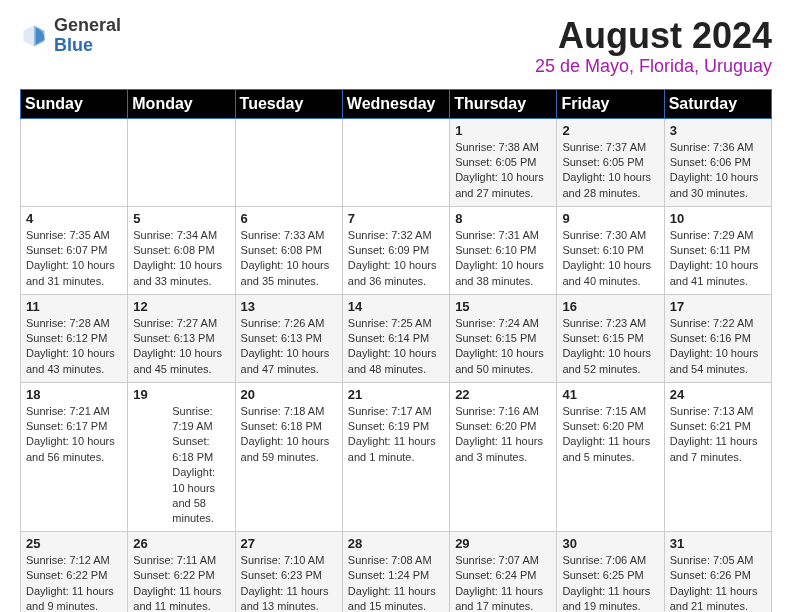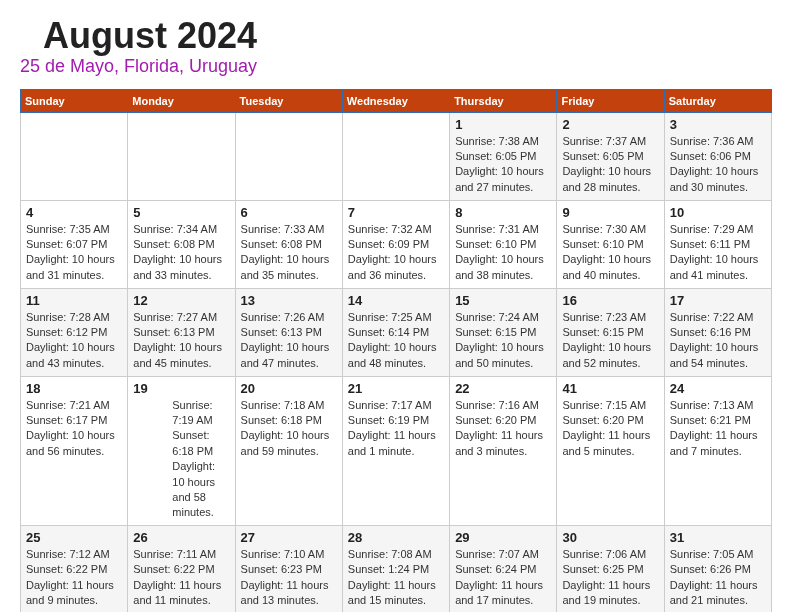--- a/index.html
+++ b/index.html
@@ -45,23 +45,23 @@
       font-size: 18px;
       color: #a21caf;
       font-weight: normal;
     }
     table {
       width: 100%;
       border-collapse: collapse;
       table-layout: fixed;
     }
     thead th {
-      background: #c2410c;
+      background: #000000;
       color: #fff;
-      font-size: 11px;
+      font-size: 16px;
       font-weight: bold;
       padding: 5px 4px;
       text-align: left;
       border: 1px solid #2e6db4;
     }
     tbody td {
       border: 1px solid #ccc;
       vertical-align: top;
       padding: 4px 5px;
       font-size: 10px;
@@ -85,20 +85,30 @@
       line-height: 1.4;
     }
     .empty-cell {
       background: #fff !important;
     }
   </style>
 </head>
 <body>
 
 <div class="header">
+  <div class="logo">
+    <svg class="logo-icon" viewBox="0 0 32 32" xmlns="http://www.w3.org/2000/svg">
+      <polygon points="16,4 28,10 28,22 16,28 4,22 4,10" fill="#2e6db4" opacity="0.15"></polygon>
+      <path d="M18 6 Q28 10 28 20 L18 26 Z" fill="#2e6db4"></path>
+      <path d="M16 4 L28 10 L28 22 L16 28 Z" fill="#5a9fd4" opacity="0.6"></path>
+    </svg>
+    <div class="logo-text">
+      <span>General</span><br><span class="blue">Blue</span>
+    </div>
+  </div>
   <div class="title-block">
     <div class="month-title">August 2024</div>
     <div class="subtitle">25 de Mayo, Florida, Uruguay</div>
   </div>
 </div>
 
 <table>
   <thead>
     <tr>
     <th>Sunday</th>

